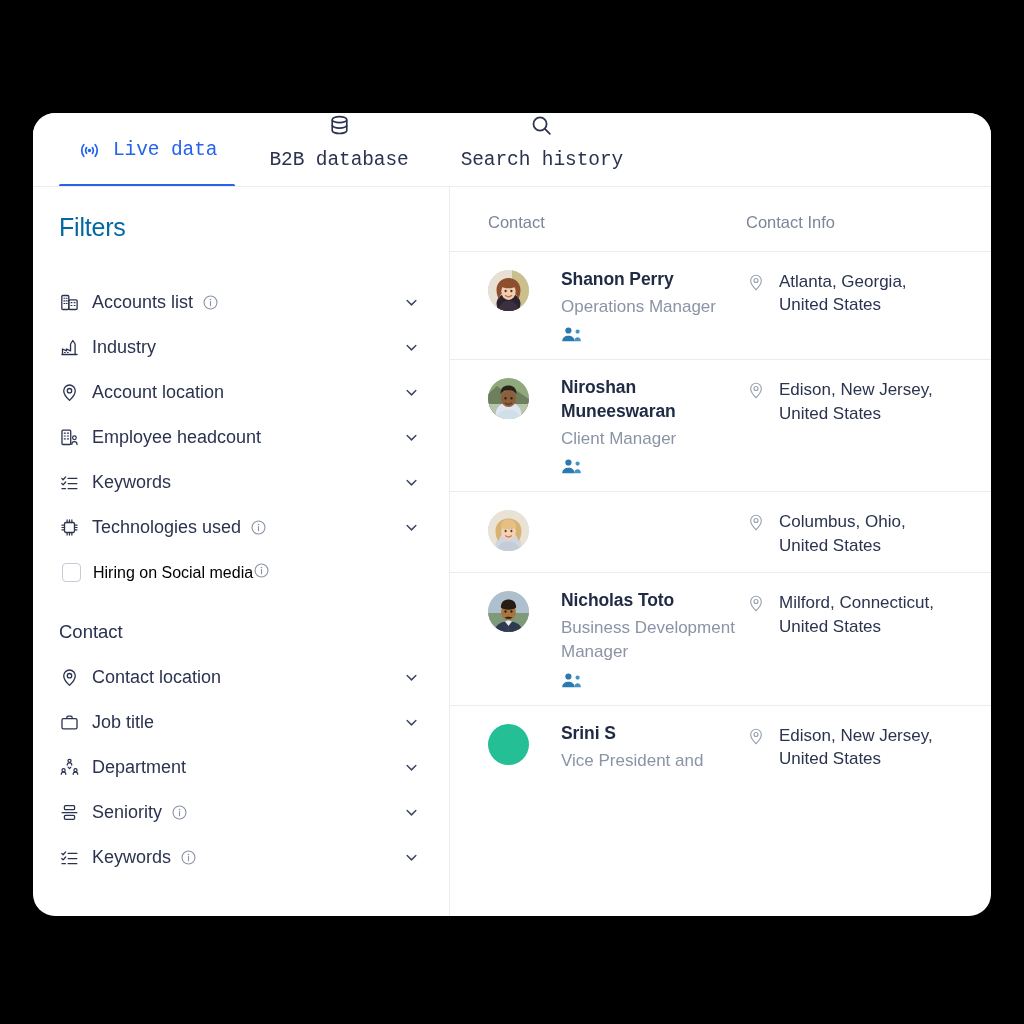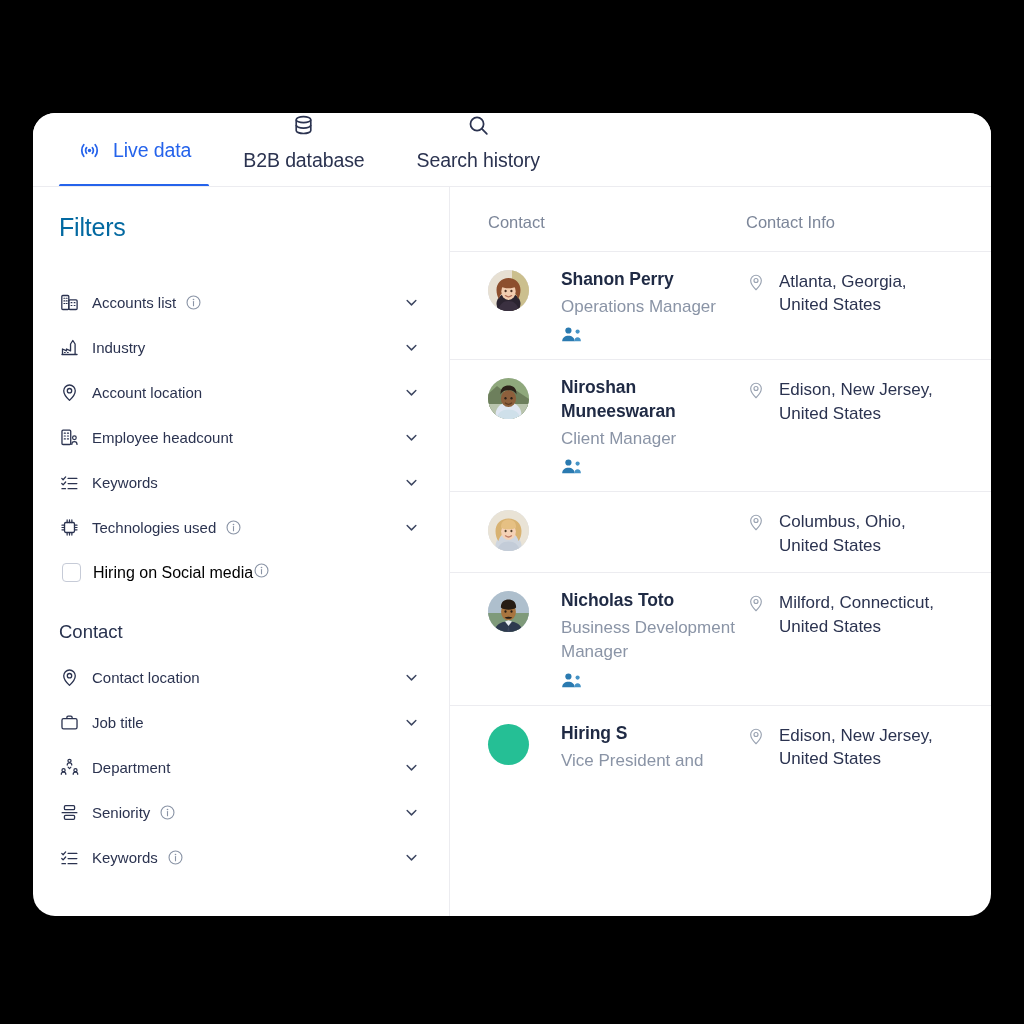--- a/index.html
+++ b/index.html
@@ -35,20 +35,21 @@
 
   
   .tabbar {
     position: relative;
     height: 74px;
     flex: 0 0 74px;
     display: flex;
     align-items: center;
     padding-left: 26px;
     background: #ffffff;
+    font-family: Liberation Mono, monospace;
   }
   .tabbar::after {
     content: "";
     position: absolute;
     left: 0; right: 0; bottom: 0;
     height: 1px;
     background: #ececf0;
   }
 
   .tab {
@@ -118,21 +119,21 @@
     cursor: pointer;
   }
   .frow .fico {
     width: 26px;
     flex: 0 0 26px;
     display: flex;
     align-items: center;
     justify-content: flex-start;
   }
   .frow .flabel {
-    font-size: 15px;
+    font-size: 18px;
     color: #2b3350;
     margin-left: 7px;
     white-space: nowrap;
   }
   .frow .infoi { margin-left: 9px; display: flex; align-items: center; }
   .frow .chev { margin-left: auto; display: flex; align-items: center; }
 
   .checkrow { display: flex; align-items: center; height: 45px; cursor: pointer; }
   .checkbox {
     width: 19px; height: 19px;
@@ -648,21 +649,21 @@
               </svg>
             </span>
             <span class="c-loc">Milford, Connecticut, United States</span>
           </div>
         </div>
 
         <div class="crow">
           <div class="c-left">
             <span class="avatar solid-green"></span>
             <div>
-              <div class="c-name">Hiring S</div>
+              <div class="c-name">Srini S</div>
               <div class="c-title">Vice President and</div>
             </div>
           </div>
           <div class="c-right">
             <span class="pin">
               <svg width="20" height="20" viewBox="0 0 24 24" fill="none">
                 <path d="M12 21.3s6.4-6.2 6.4-11A6.4 6.4 0 0 0 5.6 10.3c0 4.8 6.4 11 6.4 11Z" stroke="#9aa3b2" stroke-width="1.4" stroke-linejoin="round"></path>
                 <circle cx="12" cy="10.2" r="2.4" stroke="#9aa3b2" stroke-width="1.4"></circle>
               </svg>
             </span>

